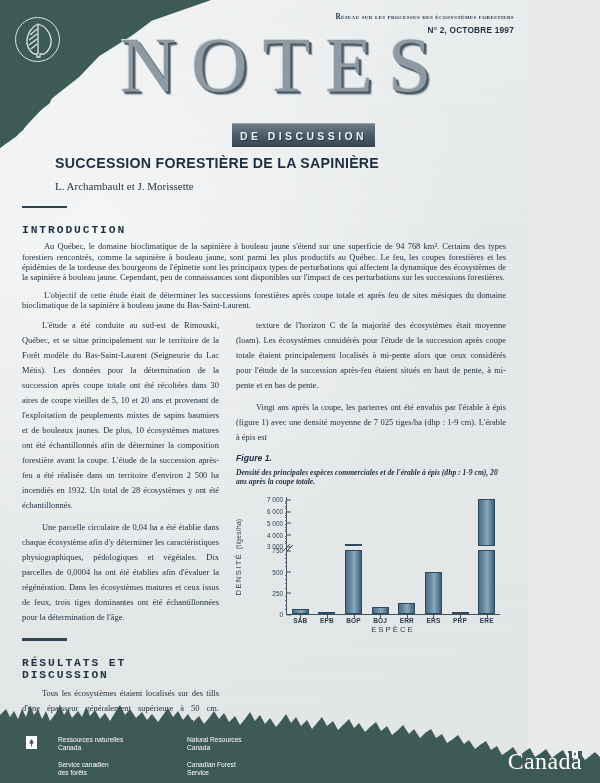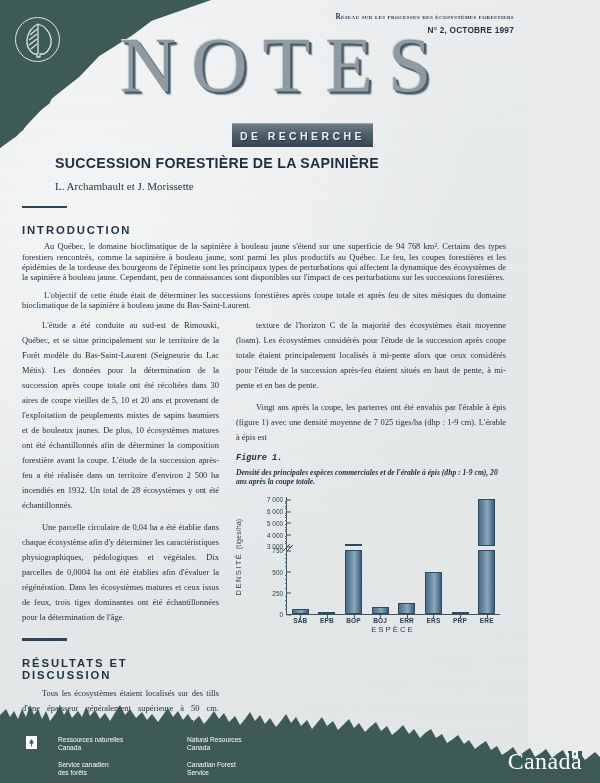--- a/index.html
+++ b/index.html
@@ -147,21 +147,21 @@
     font-weight: normal;
     font-size: 11px;
     margin-top: 7px;
     color: #1d2e40;
   }
 
   
   .content { padding: 0 22px; position: relative; z-index: 3; }
 
   .sec-head {
-    font-family: Liberation Sans, sans-serif;
+    font-family: Liberation Mono, monospace;
     font-weight: bold;
     font-size: 11.3px;
     letter-spacing: 1.9px;
     color: #1d3244;
     margin: 12px 0 5px 0;
     padding-top: 4px;
   }
   .sec-rule {
     width: 45px;
     height: 2.6px;
@@ -192,21 +192,21 @@
 
   .two-col {
     display: flex;
     gap: 17px;
     margin-top: 6px;
   }
   .col { width: 271px; }
 
   
   .fig-label {
-    font-family: Liberation Mono, monospace;
+    font-family: Liberation Sans, sans-serif;
     font-style: italic;
     font-weight: bold;
     font-size: 8.6px;
     color: #20303f;
     margin: 4px 0 5px 0;
   }
   .fig-caption {
     font-family: "Liberation Serif", serif;
     font-style: italic;
     font-weight: bold;
@@ -411,21 +411,21 @@
       </svg>
     </div>
 
     <div class="mast-right">
       <div class="mast-line1">Réseau sur les processus des écosystèmes forestiers</div>
       <div class="mast-line4">N° 2, OCTOBRE 1997</div>
     </div>
 
     <div class="notes-word">NOTES</div>
     <div class="rech-band">
-      <span>DE RECHERCHE</span>
+      <span>DE DISCUSSION</span>
     </div>
   </div>
 
   <div class="title-block">
     <div class="doc-title">SUCCESSION FORESTIÈRE DE LA SAPINIÈRE</div>
     <div class="doc-authors">L. Archambault et J. Morissette</div>
   </div>
 
   <div class="content">
 

